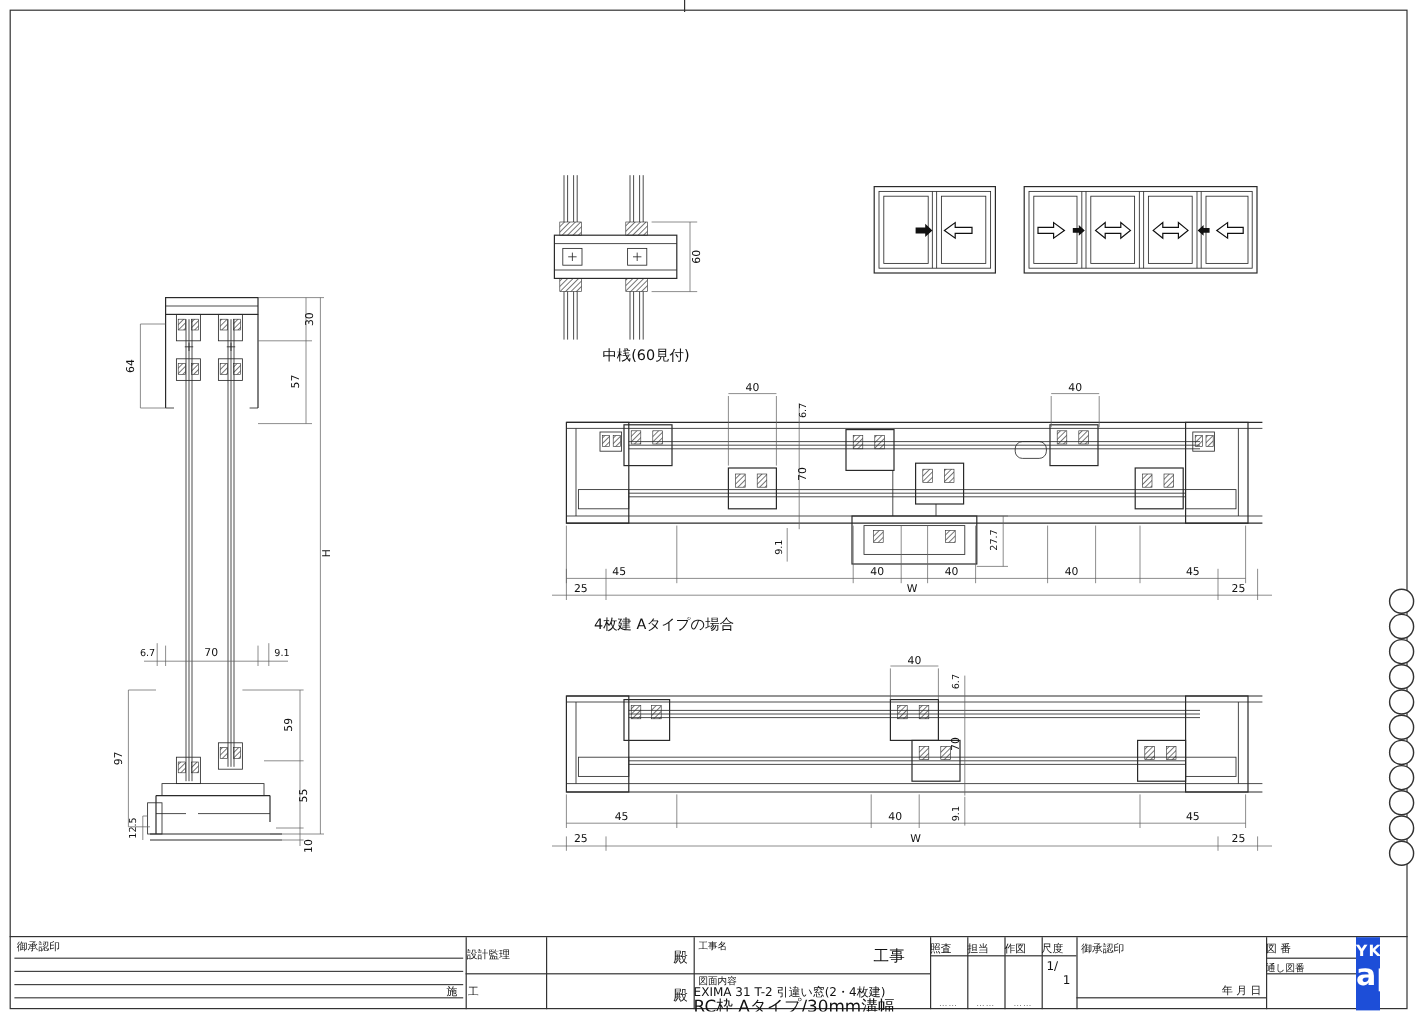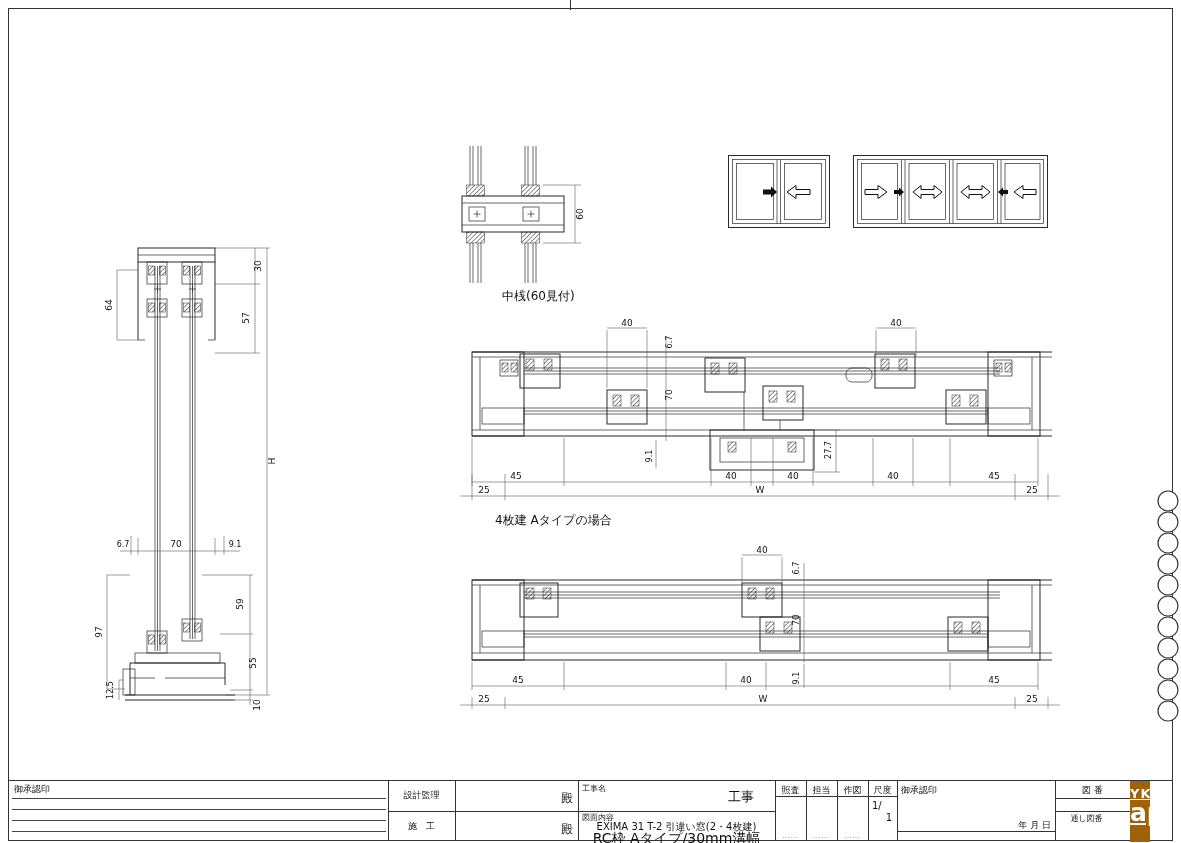--- a/index.html
+++ b/index.html
@@ -16,22 +16,22 @@
   .ht { stroke:#2a2a2a; stroke-width:.5; }
   text.dt { font-size:9px; fill:#111; font-family:"DejaVu Sans",sans-serif; }
   text.ds { font-size:8px; fill:#111; font-family:"DejaVu Sans",sans-serif; }
   .lbl { position:absolute; font-size:12px; color:#111; white-space:nowrap;margin-left:32px; }
   
   .tb { position:absolute; left:8px; top:780px; width:1165px; height:61px; border-top:1px solid #333; font-size:9px; }
   .tb-v { position:absolute; top:0; bottom:0; width:1px; background:#333; }
   .tb-hl { position:absolute; height:1px; background:#333; }
   .tb-rule { position:absolute; height:1px; background:#444; left:4px; width:374px; }
   .tb-txt { position:absolute; white-space:nowrap; }
-  .ctr { text-align:center; }
-  .logo { position:absolute; left:1122px; top:0; width:20px; height:61px; background:#a16207; color:#fff; text-align:center;text-decoration:underline; }
+  .ctr { }
+  .logo { position:absolute; left:1122px; top:0; width:20px; height:61px; background:#1d4ed8; color:#fff; text-align:center; }
   .logo .l1 { display:block; margin-top:5px; font-size:13px; font-weight:900; letter-spacing:1px; }
   .logo .l2 { display:block; margin-top:-1px; font-size:25px; font-weight:700; line-height:26px; }
   .dots { position:absolute; top:51px; font-size:7px; color:#777; text-align:center; letter-spacing:1px; }
 </style>
 </head>
 <body>
 
 <div class="sheet-border"></div>
 <div class="center-mark"></div>
 
@@ -382,39 +382,39 @@
   <div class="tb-hl" style="left:1047px;width:75px;top:17px"></div>
   <div class="tb-hl" style="left:1047px;width:75px;top:30px"></div>
 
   <div class="tb-rule" style="top:17px"></div>
   <div class="tb-rule" style="top:28px"></div>
   <div class="tb-rule" style="top:39px"></div>
   <div class="tb-rule" style="top:50px"></div>
 
   <div class="tb-txt" style="left:6px;top:2px">御承認印</div>
   <div class="tb-txt ctr" style="left:381px;width:65px;top:8px">設計監理</div>
-  <div class="tb-txt ctr" style="left:381px;width:65px;top:39px">施　工</div>
+  <div class="tb-txt ctr" style="left:364px;width:65px;top:39px">施　工</div>
   <div class="tb-txt" style="left:447px;width:118px;top:9px;text-align:right;font-size:12px">殿</div>
   <div class="tb-txt" style="left:447px;width:118px;top:40px;text-align:right;font-size:12px">殿</div>
   <div class="tb-txt" style="left:574px;top:2px;font-size:8px">工事名</div>
   <div class="tb-txt" style="left:720px;top:7px;font-size:13px">工事</div>
   <div class="tb-txt" style="left:574px;top:31px;font-size:8px">図面内容</div>
   <div class="tb-txt ctr" style="left:570px;width:197px;top:39px;font-size:10px">EXIMA 31 T-2 引違い窓(2・4枚建)</div>
   <div class="tb-txt ctr" style="left:570px;width:197px;top:49px;font-size:14px">RC枠 Aタイプ/30mm溝幅</div>
   <div class="tb-txt ctr" style="left:767px;width:31px;top:3px">照査</div>
   <div class="tb-txt ctr" style="left:798px;width:31px;top:3px">担当</div>
   <div class="tb-txt ctr" style="left:829px;width:31px;top:3px">作図</div>
   <div class="dots" style="left:767px;width:31px">……</div>
   <div class="dots" style="left:798px;width:31px">……</div>
   <div class="dots" style="left:829px;width:31px">……</div>
   <div class="tb-txt ctr" style="left:860px;width:29px;top:3px">尺度</div>
   <div class="tb-txt" style="left:864px;width:20px;top:19px;font-size:10px;text-align:left">1/</div>
   <div class="tb-txt" style="left:864px;width:20px;top:31px;font-size:10px;text-align:right">1</div>
   <div class="tb-txt" style="left:893px;top:3px">御承認印</div>
   <div class="tb-txt" style="left:960px;width:83px;top:38px;text-align:right">年 月 日</div>
   <div class="tb-txt ctr" style="left:1047px;width:75px;top:3px">図 番</div>
-  <div class="tb-txt ctr" style="left:1047px;width:63px;top:32px;font-size:8px">通し図番</div>
+  <div class="tb-txt ctr" style="left:1047px;width:63px;top:20px;font-size:8px">通し図番</div>
 
   <div class="logo">
     <span class="l1">YKK</span>
     <span class="l2">ap</span>
   </div>
 </div>
 
 </body></html>

